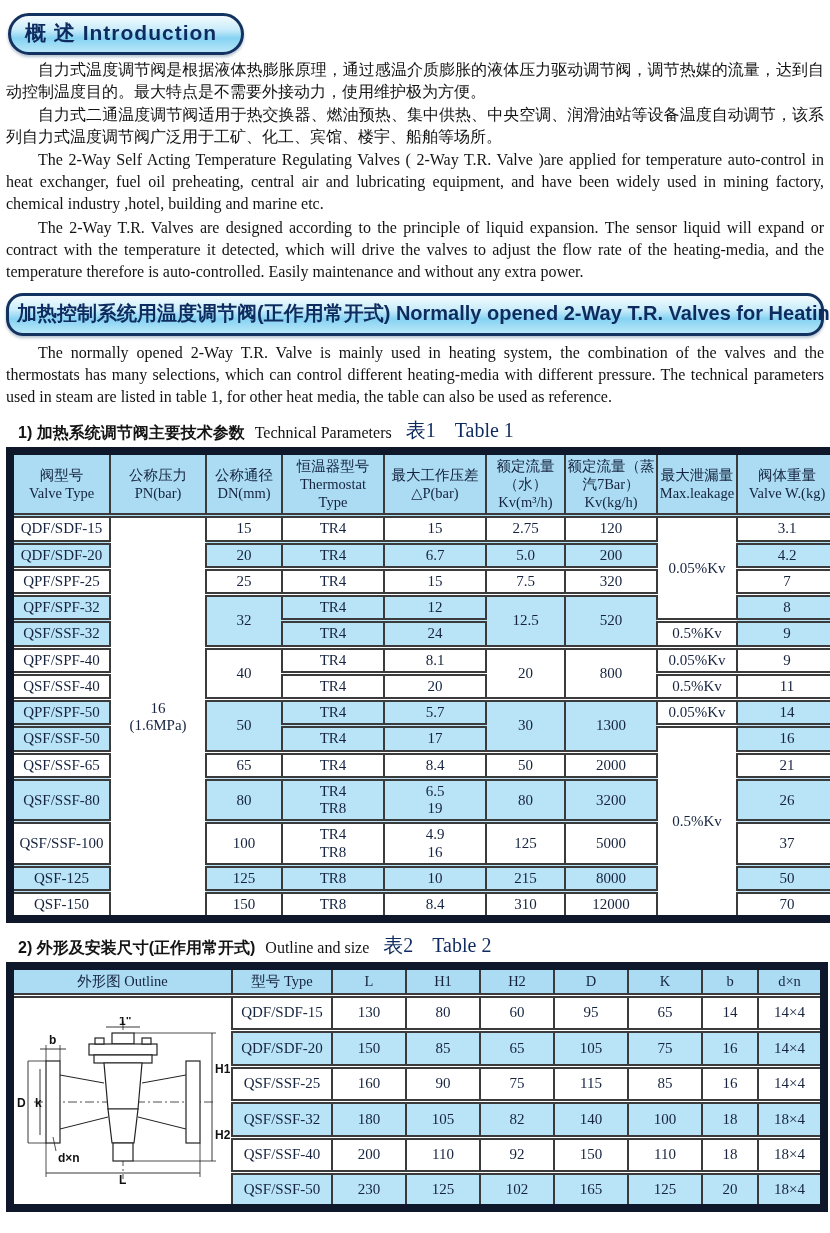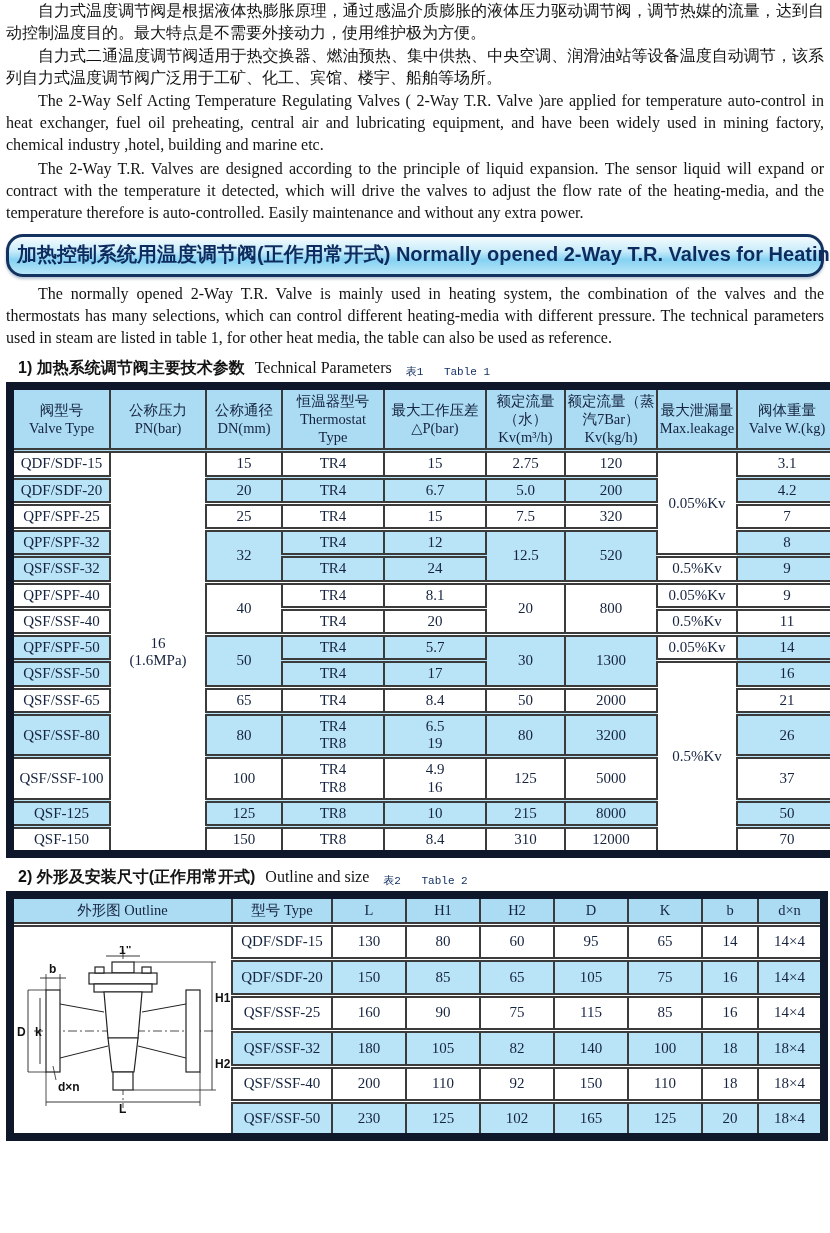--- a/index.html
+++ b/index.html
@@ -35,21 +35,21 @@
     text-indent:2em; margin:0 0 1px 0;
   }
 
   
   .caption-row {
     display:flex; justify-content:flex-start; align-items:flex-end;
     margin:9px 12px 3px; font-size:16px;
   }
   .caption-left .zh { font-family:"Liberation Sans", sans-serif; font-weight:bold; }
   .caption-left .en { margin-left:6px; }
-  .caption-right { color:#0d2b5e; font-size:11px;font-family:Liberation Mono, monospace; }
+  .caption-right { color:#0d2b5e; font-size:20px; }
   .caption-right span { margin-left:14px; }
 
   
   table { width:100%; border-collapse:collapse; table-layout:fixed; text-align:center; }
   th, td {
     border-left:2px solid #3b3b3b; border-right:2px solid #3b3b3b;
     border-top:5px double #3b3b3b; border-bottom:5px double #3b3b3b;
     padding:2px 1px; white-space:pre-line; vertical-align:middle;
     color:#15233e;
   }
@@ -72,20 +72,21 @@
   .t2 td.drawing-cell { background:#ffffff !important; padding:2px; }
 
   .drawing-cell svg { display:block; margin:0 auto; }
 </style>
 </head>
 <body>
 
 <div class="page">
 
   
+  <div class="pill">概 述 Introduction</div>
 
   <p class="para">自力式温度调节阀是根据液体热膨胀原理，通过感温介质膨胀的液体压力驱动调节阀，调节热媒的流量，达到自动控制温度目的。最大特点是不需要外接动力，使用维护极为方便。</p>
   <p class="para">自力式二通温度调节阀适用于热交换器、燃油预热、集中供热、中央空调、润滑油站等设备温度自动调节，该系列自力式温度调节阀广泛用于工矿、化工、宾馆、楼宇、船舶等场所。</p>
   <p class="para">The 2-Way Self Acting Temperature Regulating Valves ( 2-Way T.R. Valve )are applied for temperature auto-control in heat exchanger, fuel oil preheating, central air and lubricating equipment,  and have been widely used in mining factory, chemical industry ,hotel, building and marine etc.</p>
   <p class="para">The 2-Way T.R. Valves are designed according to the principle of liquid expansion. The sensor liquid will expand or contract with the temperature it detected, which will drive the valves to adjust the flow rate of the heating-media, and the temperature therefore is auto-controlled. Easily maintenance and without any extra power.</p>
 
   
   <div class="banner">加热控制系统用温度调节阀(正作用常开式) Normally opened 2-Way T.R. Valves for Heating System</div>
 
   <p class="para">The normally opened 2-Way T.R. Valve is mainly used in heating system, the combination of the valves and the thermostats has many selections, which can control different heating-media with different pressure. The technical parameters used in steam are listed in table 1, for other heat media, the table can also be used as reference.</p>

